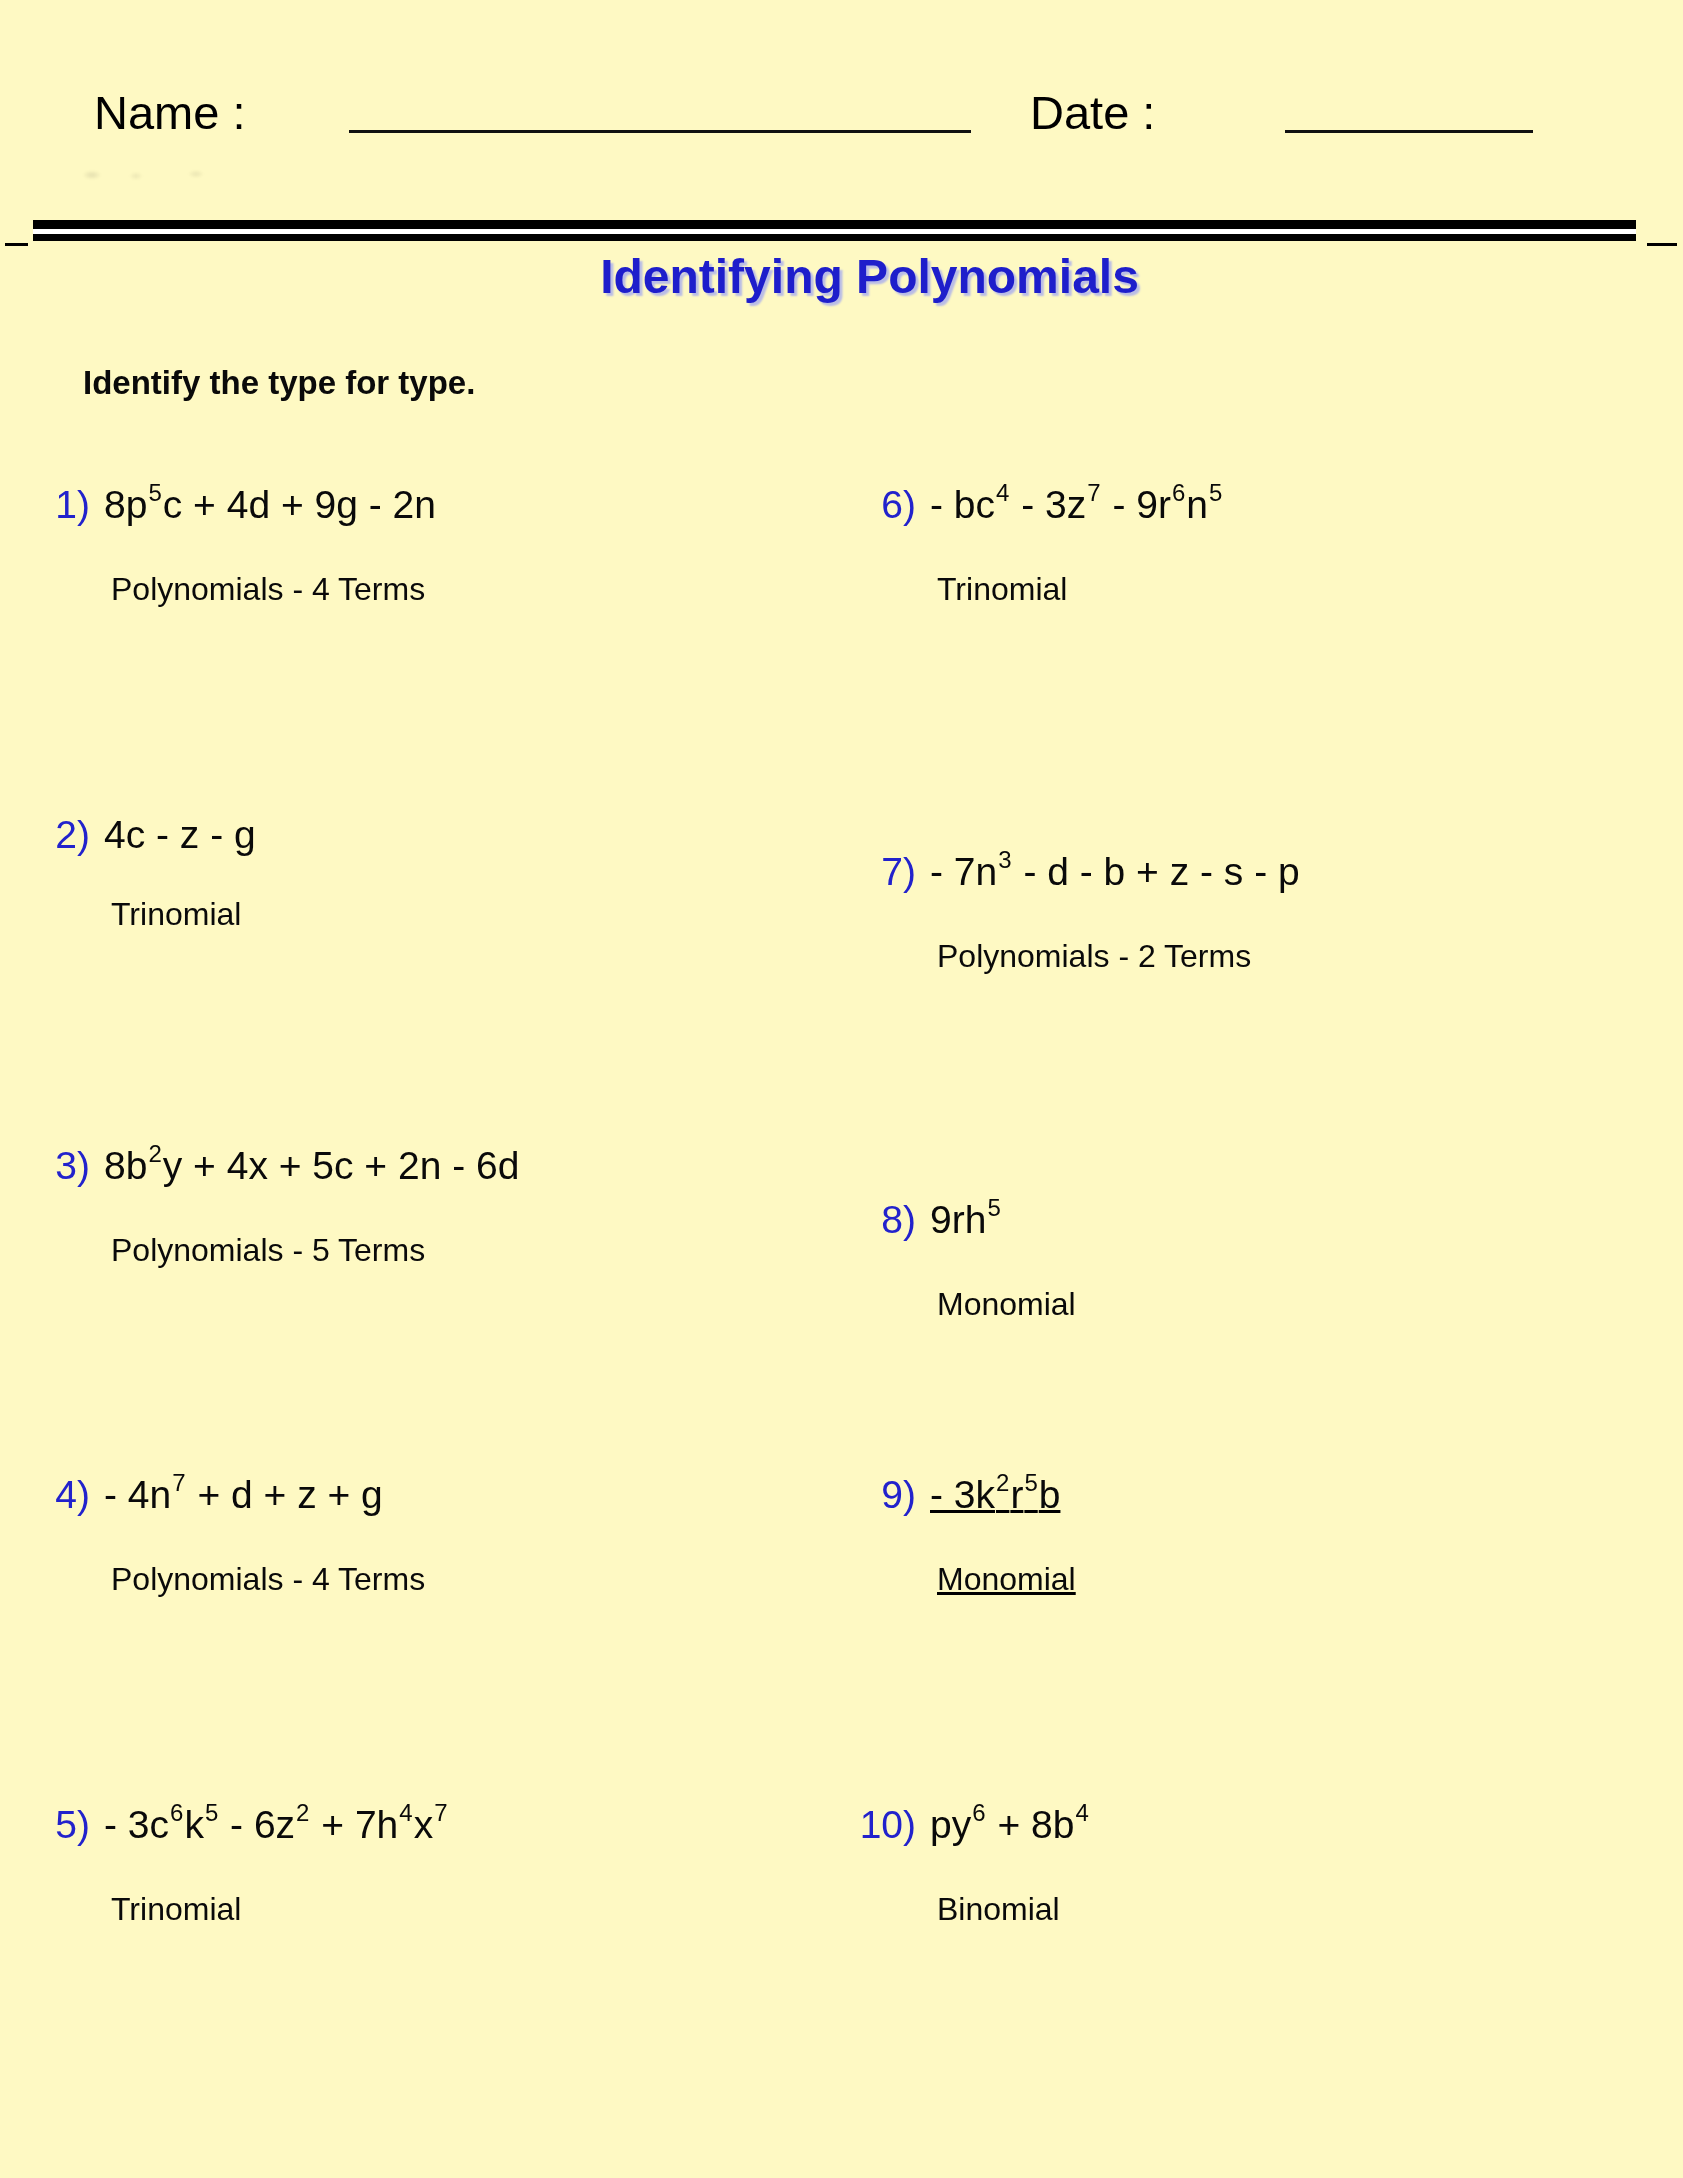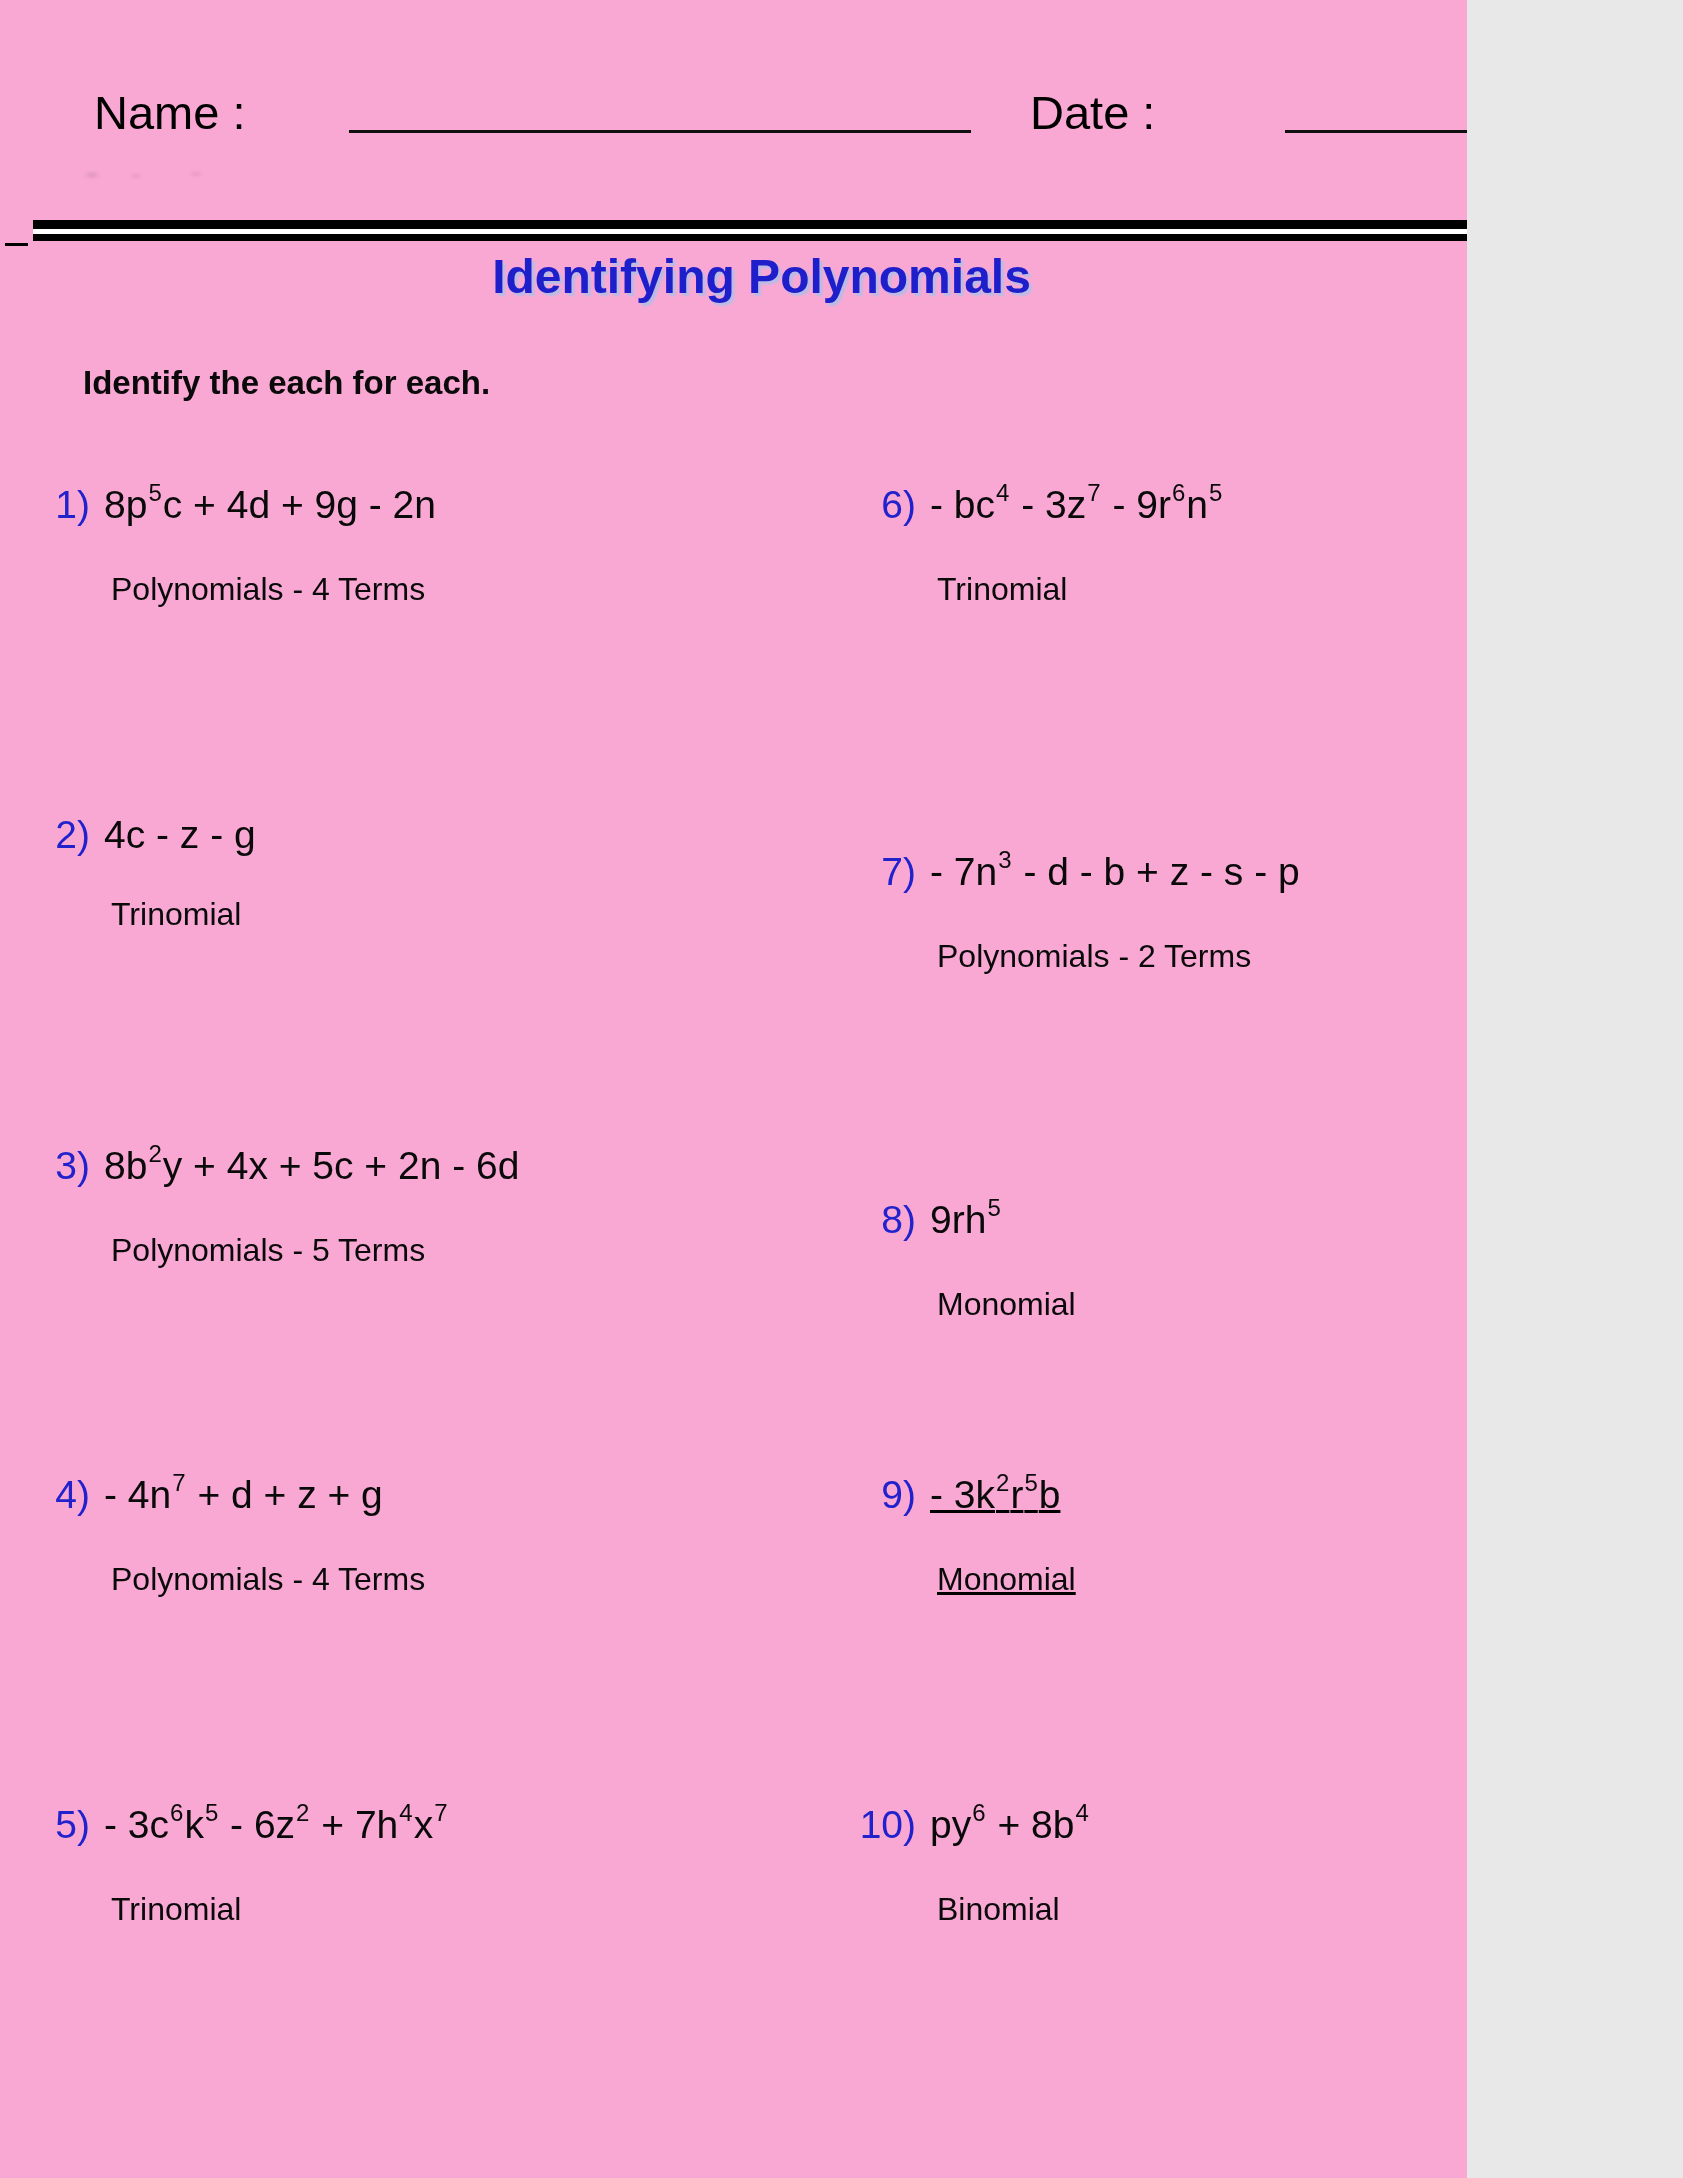--- a/index.html
+++ b/index.html
@@ -1,20 +1,20 @@
 <!DOCTYPE html>
 <html><head>
 <meta charset="utf-8">
 <style>
   html, body { margin: 0; padding: 0; background: #e8e8e8; }
   .page {
     position: relative;
-    width: 1467px;
+    width: 1683px;
     height: 2178px;
-    background: #f9a8d4;
+    background: #fef9c3;
     font-family: "Liberation Sans", sans-serif;
     color: #000;
     overflow: hidden;
   }
 
   
   .name-label {
     position: absolute; left: 94px; top: 85px;
     font-size: 47px; color: #000;
   }
@@ -116,21 +116,21 @@
   <div class="date-underline"></div>
 
   <div class="scan-artifact"></div>
 
   <div class="double-rule"></div>
   <div class="rule-dash-left"></div>
   <div class="rule-dash-right"></div>
 
   <div class="title">Identifying Polynomials</div>
 
-  <div class="instruction">Identify the each for each.</div>
+  <div class="instruction">Identify the type for type.</div>
 
   <div id="problems">
     <div class="problem left" style="top: 480px;">
       <div class="expr-line">
         <span class="num">1)</span><span class="expr">8p<span class="sup">5</span>c + 4d + 9g - 2n</span>
       </div>
       <div class="answer">Polynomials - 4 Terms</div>
     </div>
 
     <div class="problem left" style="top: 810px;">

